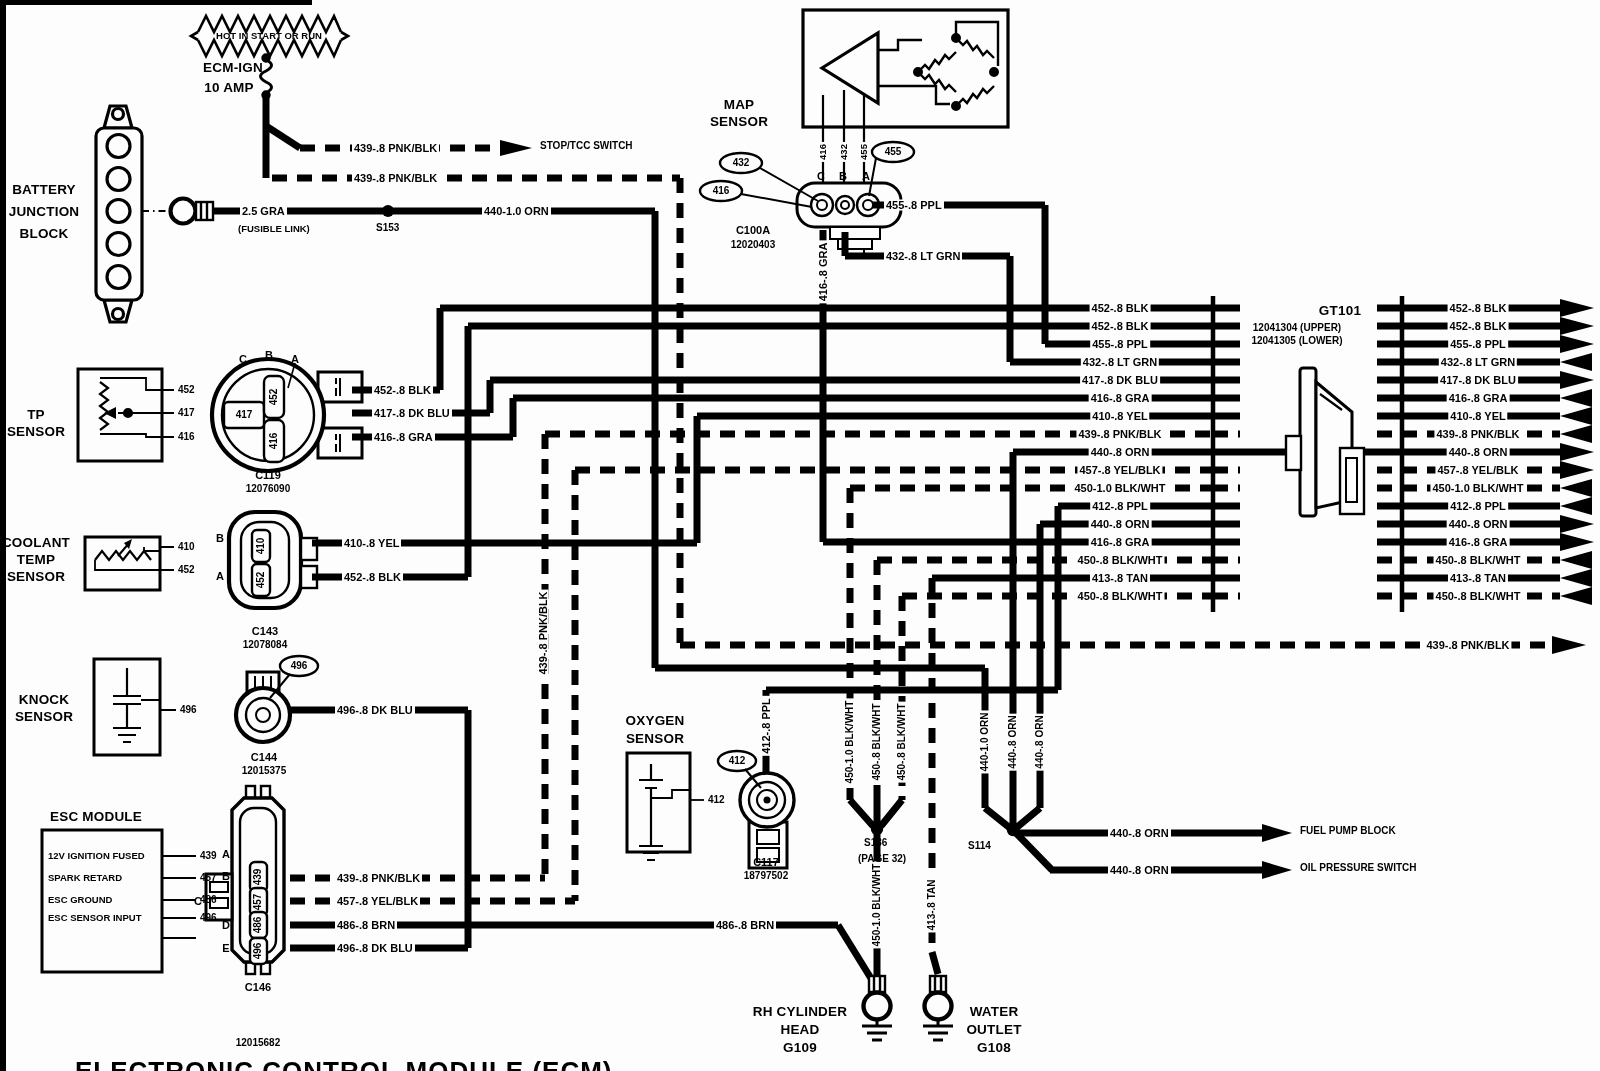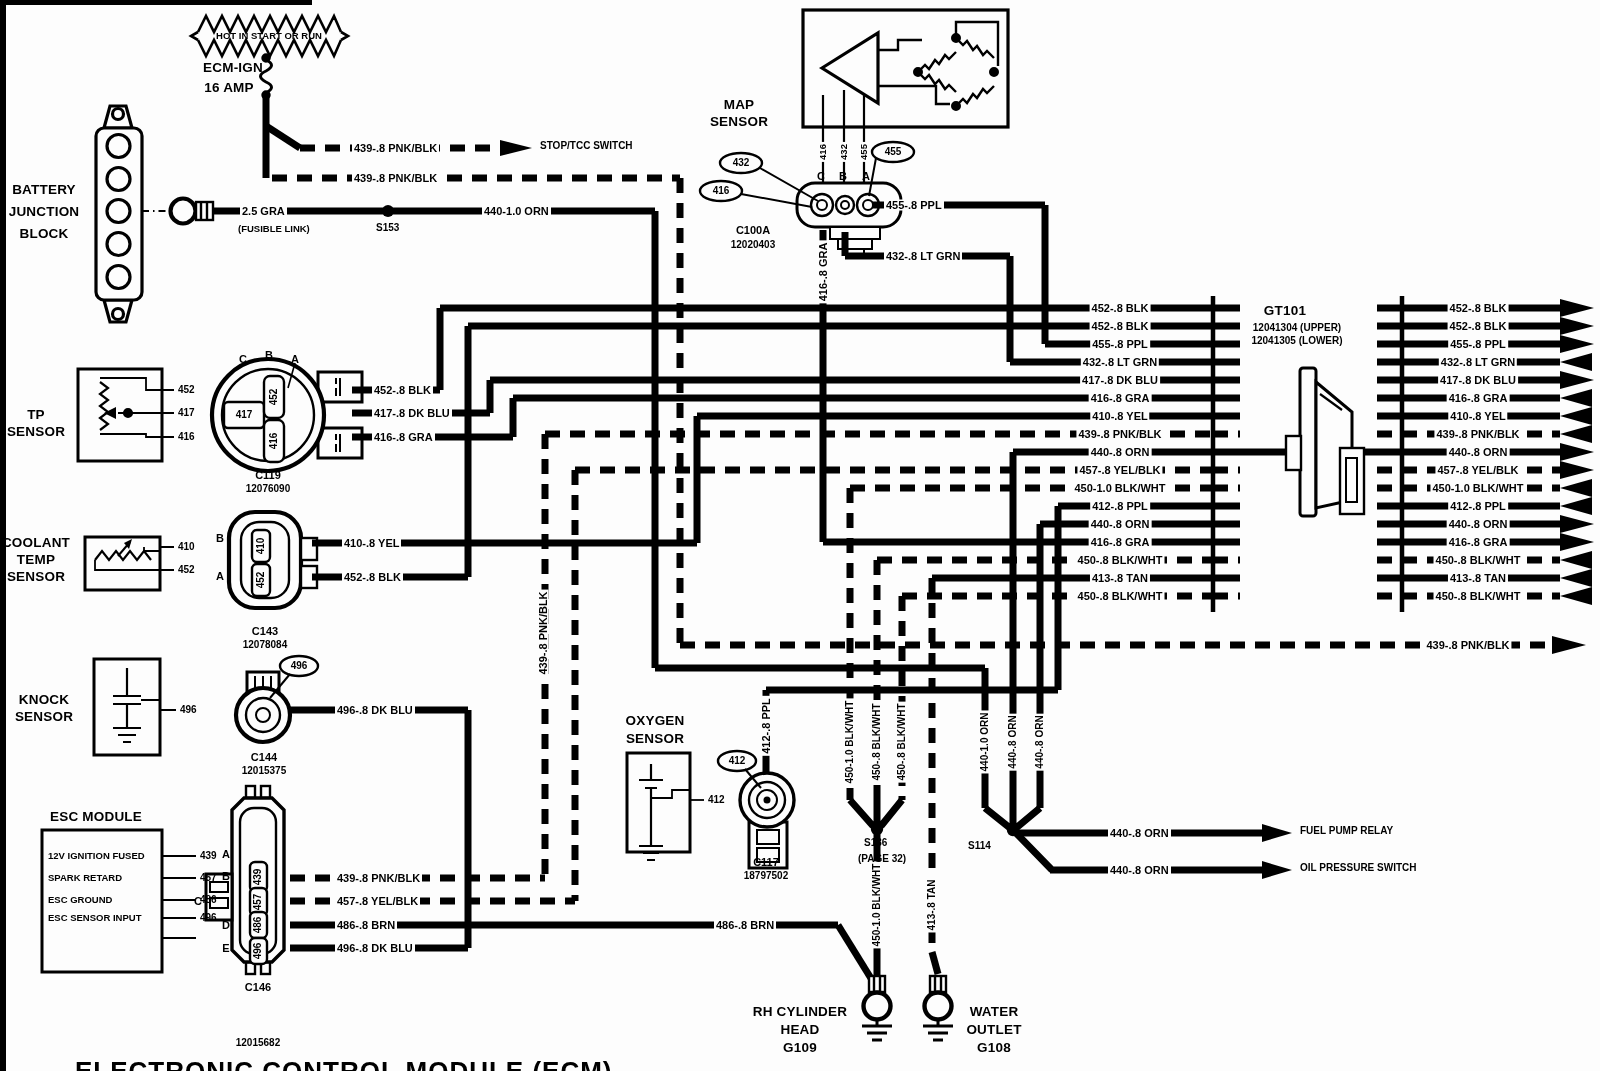--- a/index.html
+++ b/index.html
@@ -342,21 +342,21 @@
     <path d="M1402,596 H1560" stroke-dasharray="15 10"></path>
         <polygon points="1560,596 1592,587 1592,605" fill="#000" stroke="none"></polygon>
   </g>
 
   <path d="M680,645 H1552" stroke-dasharray="15 10"></path>
   <polygon points="1552,636 1586,645 1552,654" fill="#000" stroke="none"></polygon>
 </svg>
 
 <span class="t s9 c" style="left:269px;top:36px">HOT IN START OR RUN</span>
 <span class="t s13 c" style="left:233px;top:68px">ECM-IGN</span>
-<span class="t s13 c" style="left:229px;top:88px">16 AMP</span>
+<span class="t s13 c" style="left:229px;top:88px">10 AMP</span>
 <span class="t bg l" style="left:352px;top:148px">439-.8 PNK/BLK</span>
 <span class="t l s10" style="left:540px;top:146px">STOP/TCC SWITCH</span>
 <span class="t bg l" style="left:352px;top:178px">439-.8 PNK/BLK</span>
 <span class="t s13 c" style="left:44px;top:190px">BATTERY</span>
 <span class="t s13 c" style="left:44px;top:212px">JUNCTION</span>
 <span class="t s13 c" style="left:44px;top:234px">BLOCK</span>
 <span class="t bg l" style="left:240px;top:211px">2.5 GRA</span>
 <span class="t l s9" style="left:238px;top:229px">(FUSIBLE LINK)</span>
 <span class="t l s10" style="left:376px;top:228px">S153</span>
 <span class="t bg l" style="left:482px;top:211px">440-1.0 ORN</span>
@@ -458,25 +458,25 @@
 <span class="t bg rot s10" style="left:985px;top:742px">440-1.0 ORN</span>
 <span class="t bg rot s10" style="left:1013px;top:742px">440-.8 ORN</span>
 <span class="t bg rot s10" style="left:1040px;top:742px">440-.8 ORN</span>
 <span class="t bg rot s10" style="left:877px;top:905px">450-1.0 BLK/WHT</span>
 <span class="t bg rot s10" style="left:932px;top:905px">413-.8 TAN</span>
 <span class="t l s10" style="left:864px;top:843px">S136</span>
 <span class="t l s10" style="left:858px;top:859px">(PAGE 32)</span>
 <span class="t l s10" style="left:968px;top:846px">S114</span>
 
 <span class="t bg l" style="left:1108px;top:833px">440-.8 ORN</span>
-<span class="t l s10" style="left:1300px;top:831px">FUEL PUMP RELAY</span>
+<span class="t l s10" style="left:1300px;top:831px">FUEL PUMP BLOCK</span>
 <span class="t bg l" style="left:1108px;top:870px">440-.8 ORN</span>
 <span class="t l s10" style="left:1300px;top:868px">OIL PRESSURE SWITCH</span>
 
-<span class="t s13 c" style="left:1285px;top:311px">GT101</span>
+<span class="t s13 c" style="left:1340px;top:311px">GT101</span>
 <span class="t c s10" style="left:1297px;top:328px">12041304 (UPPER)</span>
 <span class="t c s10" style="left:1297px;top:341px">12041305 (LOWER)</span>
 
 <span class="t bg c" style="left:1120px;top:308px">452-.8 BLK</span>
 <span class="t bg c" style="left:1120px;top:326px">452-.8 BLK</span>
 <span class="t bg c" style="left:1120px;top:344px">455-.8 PPL</span>
 <span class="t bg c" style="left:1120px;top:362px">432-.8 LT GRN</span>
 <span class="t bg c" style="left:1120px;top:380px">417-.8 DK BLU</span>
 <span class="t bg c" style="left:1120px;top:398px">416-.8 GRA</span>
 <span class="t bg c" style="left:1120px;top:416px">410-.8 YEL</span>

